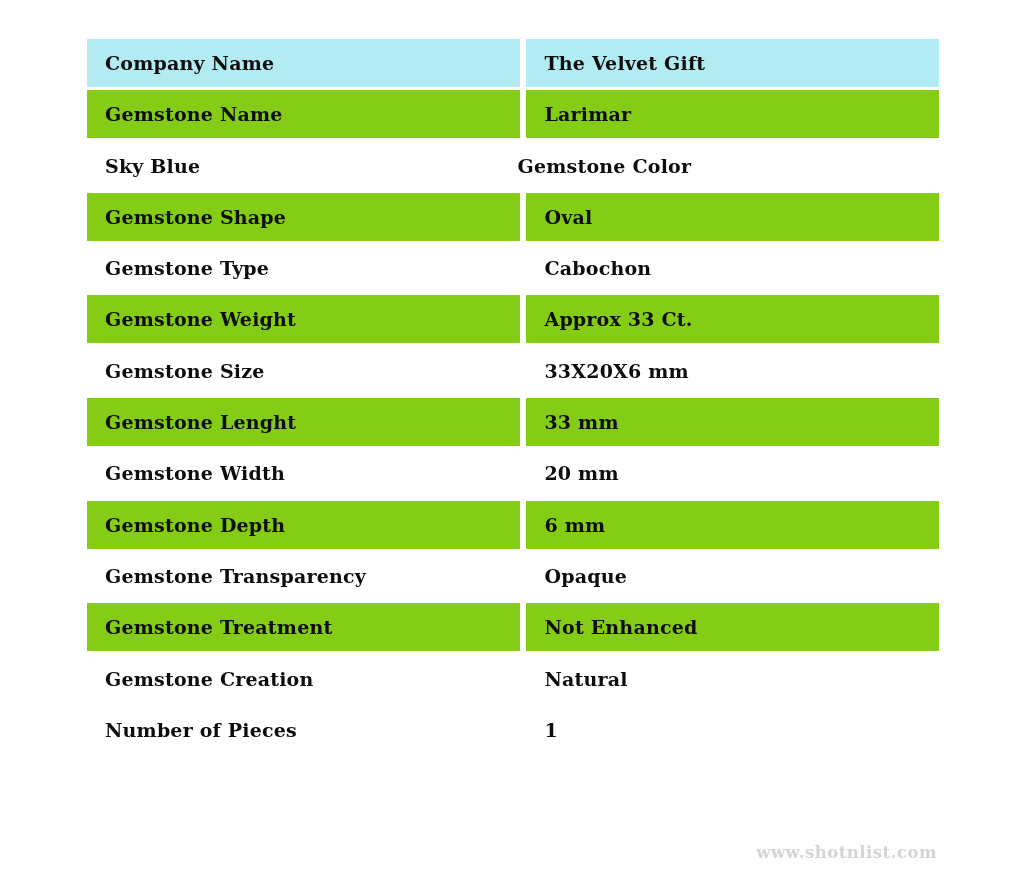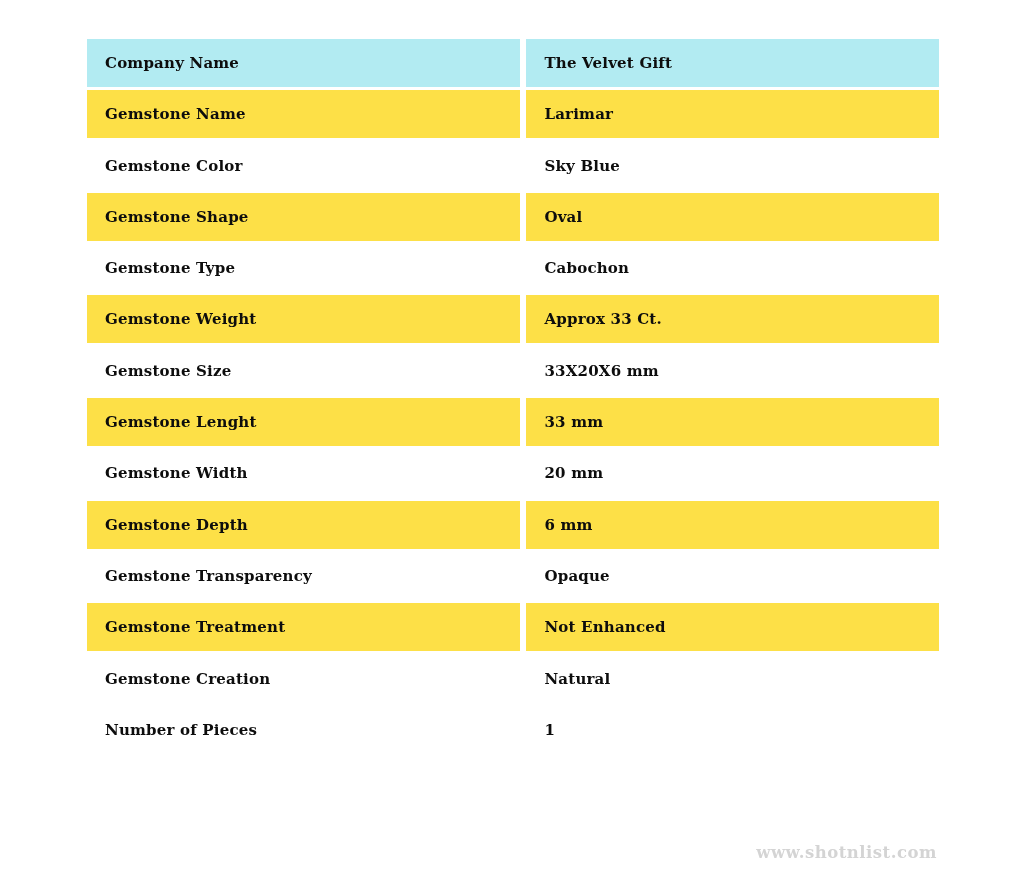--- a/index.html
+++ b/index.html
@@ -18,29 +18,29 @@
   }
   .row {
     display: flex;
     height: 48px;
     margin-bottom: 3.3px;
   }
   .cell {
     display: flex;
     align-items: center;
     padding-left: 18px;
-    font-size: 15px;
+    font-size: 19px;
     font-weight: bold;
     color: #0d0d0d;
     letter-spacing: 0.2px;
   }
   .cell.label { width: 456px; margin-right: 6px; }
   .cell.value { width: 434px; }
   .row.header .cell { background: #b2ebf2; }
-  .row.stripe .cell { background: #fde047; }
+  .row.stripe .cell { background: #84cc16; }
   .row.plain  .cell { background: #ffffff; }
   .watermark {
     position: absolute;
     right: 87px;
     top: 831px;
     font-size: 16.5px;
     font-weight: bold;
     color: #d4d4d4;
     letter-spacing: 0.5px;
     margin-top: 12px;
@@ -55,22 +55,22 @@
     <div class="cell label">Company Name</div>
     <div class="cell value">The Velvet Gift</div>
   </div>
 
   <div class="row stripe">
     <div class="cell label">Gemstone Name</div>
     <div class="cell value">Larimar</div>
   </div>
 
   <div class="row plain">
+    <div class="cell value">Sky Blue</div>
     <div class="cell label">Gemstone Color</div>
-    <div class="cell value">Sky Blue</div>
   </div>
 
   <div class="row stripe">
     <div class="cell label">Gemstone Shape</div>
     <div class="cell value">Oval</div>
   </div>
 
   <div class="row plain">
     <div class="cell label">Gemstone Type</div>
     <div class="cell value">Cabochon</div>

